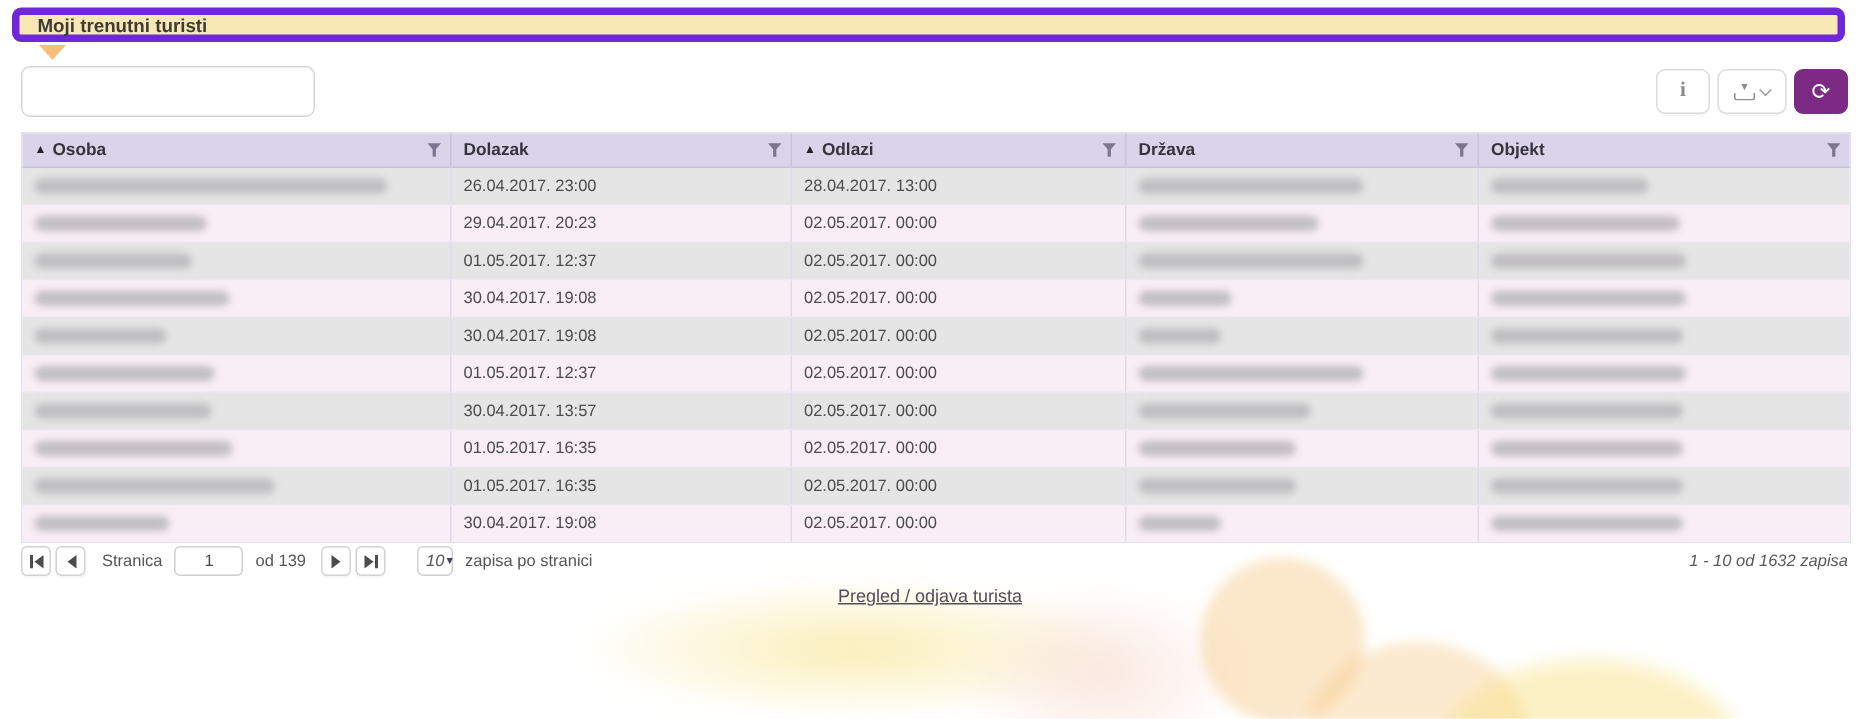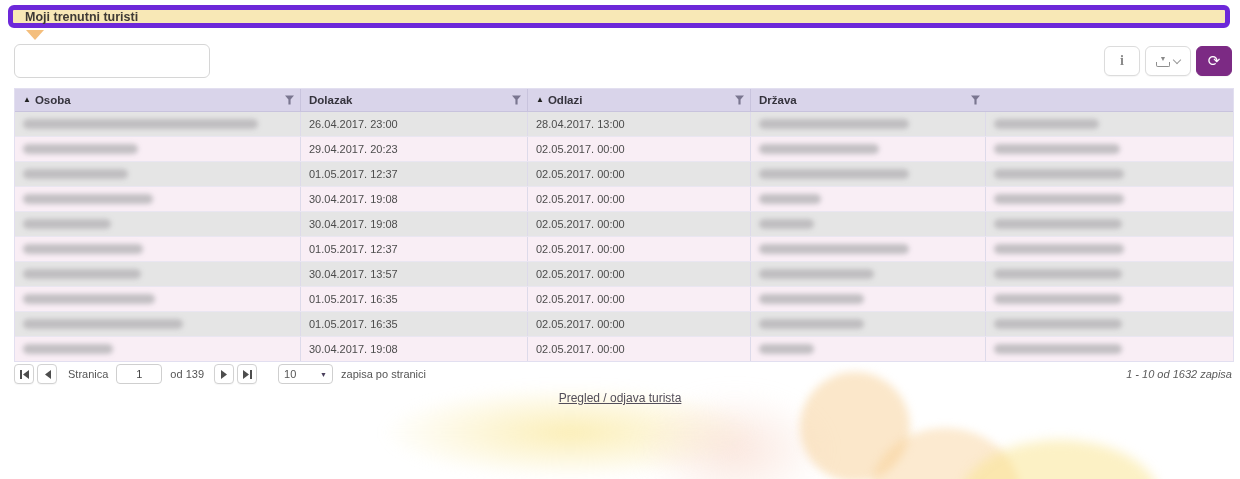--- a/index.html
+++ b/index.html
@@ -77,23 +77,23 @@
     box-shadow:0 1px 1px rgba(0,0,0,.04);
   }
   .pbtn svg{display:block;}
   .pager .lbl{margin:0 8px;}
   .page-input{
     width:46px;height:20px;border:1px solid #cfcfcf;border-radius:4px;text-align:center;
     font-size:11px;color:#444;outline:none;margin-right:8px;box-sizing:border-box;
   }
   .of-label{margin-right:10px;}
   .psel{
-    width:55px;height:20px;border:1px solid #cfcfcf;border-radius:4px;background:#fff;
+    width:24px;height:20px;border:1px solid #cfcfcf;border-radius:4px;background:#fff;
     display:flex;align-items:center;justify-content:space-between;padding:0 5px;box-sizing:border-box;
-    margin:0 8px 0 18px;cursor:pointer;
+    margin:0 8px 0 18px;cursor:pointer;font-style:italic;
   }
   .psel .tri{font-size:7px;color:#4a3f5c;line-height:1;}
   .range-label{margin-left:auto;color:#5a5a5a;font-style:italic;}
   
   .mid-link{position:absolute;left:0;right:0;top:388px;text-align:center;}
   .mid-link a{font-size:12px;color:#534e5a;text-decoration:underline;cursor:pointer;}
 </style>
 </head>
 <body>
 
@@ -160,20 +160,28 @@
           </span>
         </div>
         <div class="th">
           <span class="lbl">Država</span>
           <span class="funnel">
             <svg width="9" height="10" viewBox="0 0 10 10">
               <path d="M0 0 h10 l-3.8 4.5 v5.5 h-2.4 v-5.5 z" fill="#7a7690"></path>
             </svg>
           </span>
         </div>
+        <div class="th">
+          <span class="lbl">Objekt</span>
+          <span class="funnel">
+            <svg width="9" height="10" viewBox="0 0 10 10">
+              <path d="M0 0 h10 l-3.8 4.5 v5.5 h-2.4 v-5.5 z" fill="#7a7690"></path>
+            </svg>
+          </span>
+        </div>
       </div>
     <div>
         <div class="trow">
           <div class="td">
             <div class="redacted" style="width:235px"></div>
           </div>
           <div class="td">26.04.2017. 23:00</div>
           <div class="td">28.04.2017. 13:00</div>
           <div class="td">
             <div class="redacted" style="width:150px"></div>

